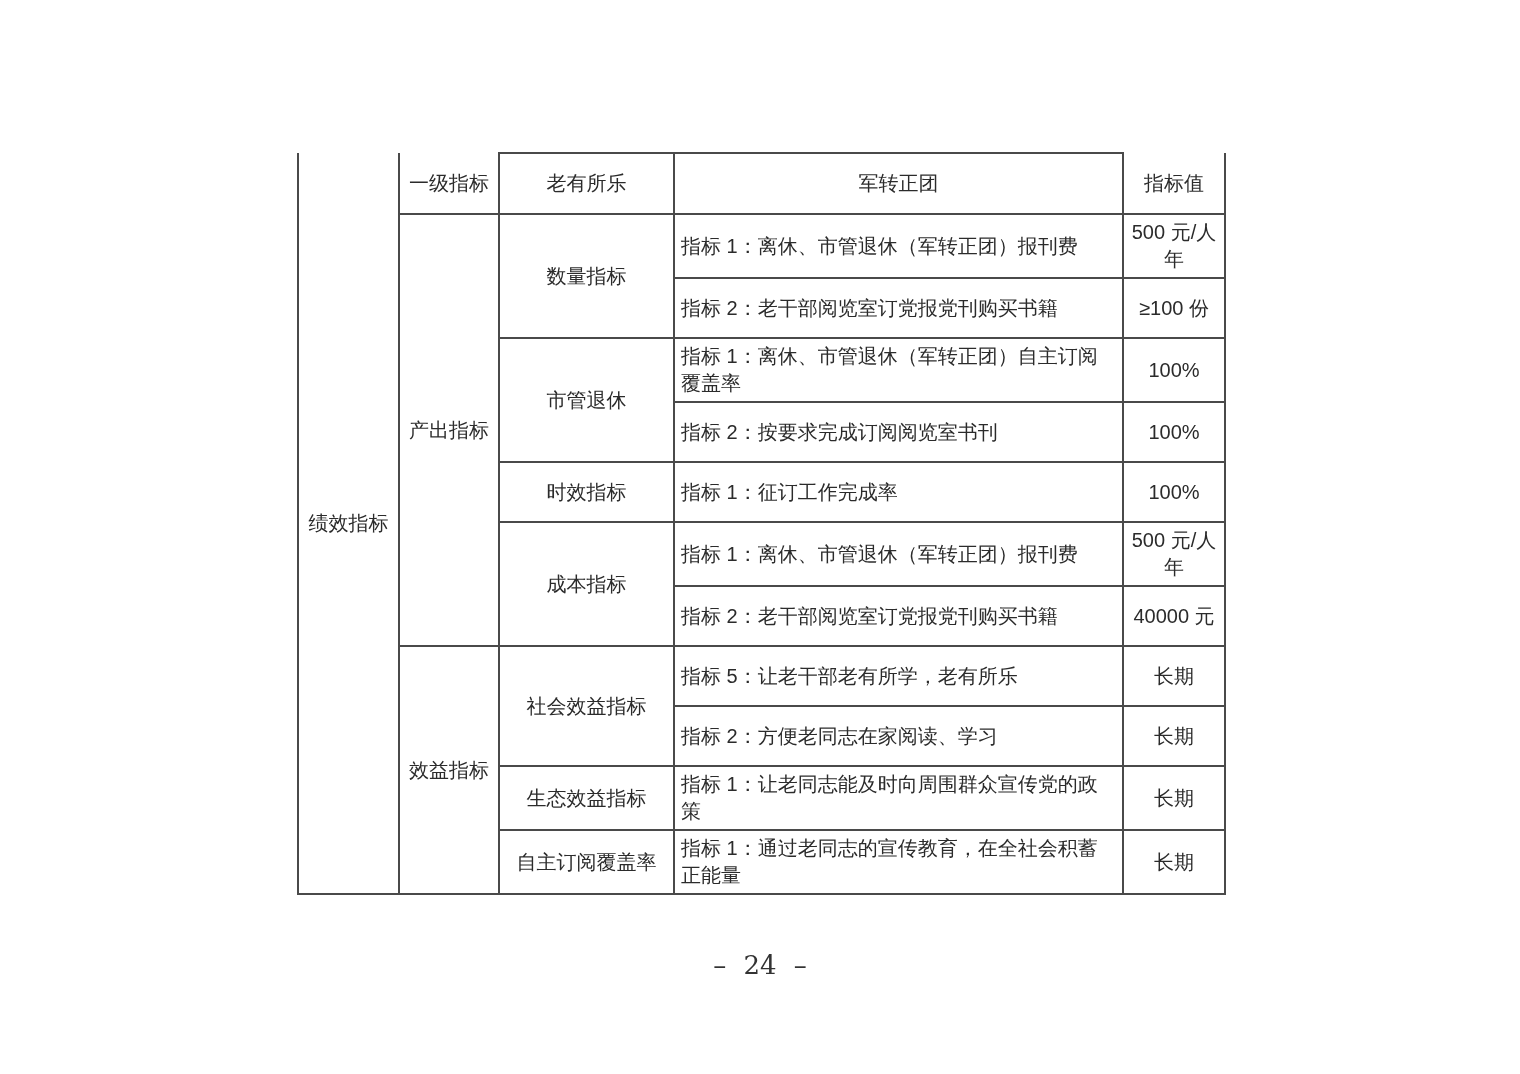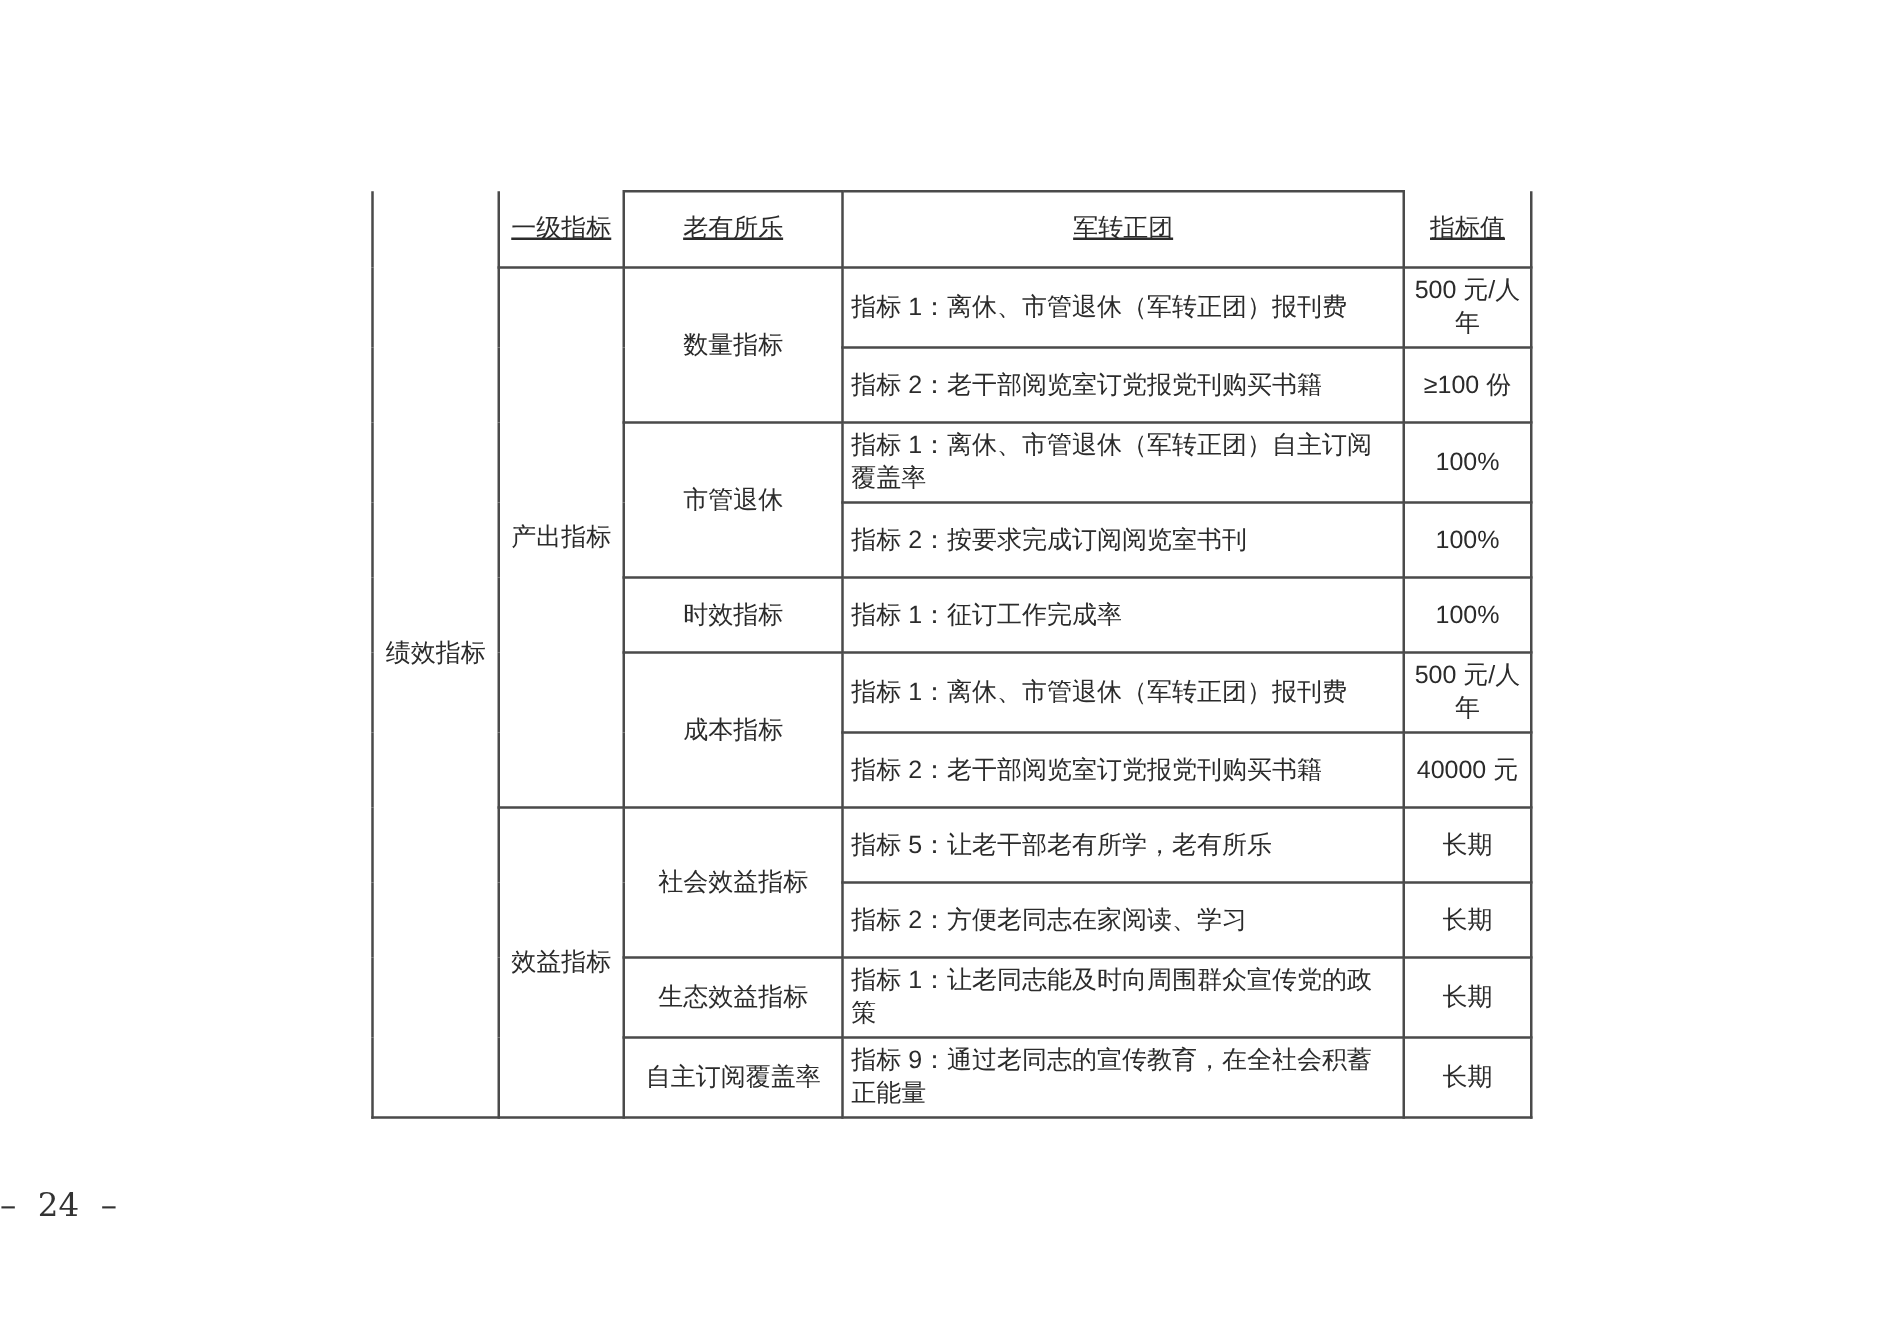--- a/index.html
+++ b/index.html
@@ -26,26 +26,27 @@
     padding:4px 6px;
     font-size:20px;
     font-weight:normal;
     line-height:27px;
     overflow:hidden;
   }
   
   table.kpi .no-top{border-top:none;}
   tr.r-h{height:61px;}
   tr.r-d{height:60px;}
-  th{font-weight:bold;text-align:center;text-decoration:underline;}
+  th{font-weight:bold;text-align:center;}
   .c-group,.c-l1,.c-l2{text-align:center;}
   .c-l3{text-align:left;padding-left:10px;padding-right:8px;font-size:19.5px;}
   .c-val{text-align:center;font-size:19.5px;line-height:26px;padding:2px 4px;margin-left:38px;}
   .page-number{
     position:absolute;left:0;top:950px;width:100%;
+    text-align:center;
     font-family:"DejaVu Serif","Liberation Serif",serif;
     font-size:26px;color:#333333;word-spacing:9px;
   }
 </style>
 </head>
 <body>
 
 <div class="table-wrap">
   <table class="kpi">
     <colgroup>
@@ -113,20 +114,20 @@
       </tr>
 
       <tr class="r-d">
         <td class="c-l2">生态效益指标</td>
         <td class="c-l3">指标 1：让老同志能及时向周围群众宣传党的政策</td>
         <td class="c-val">长期</td>
       </tr>
 
       <tr class="r-d">
         <td class="c-l2">自主订阅覆盖率</td>
-        <td class="c-l3">指标 9：通过老同志的宣传教育，在全社会积蓄正能量</td>
+        <td class="c-l3">指标 1：通过老同志的宣传教育，在全社会积蓄正能量</td>
         <td class="c-val">长期</td>
       </tr>
     </tbody>
   </table>
 </div>
 
 <div class="page-number">– 24 –</div>
 
 </body></html>

